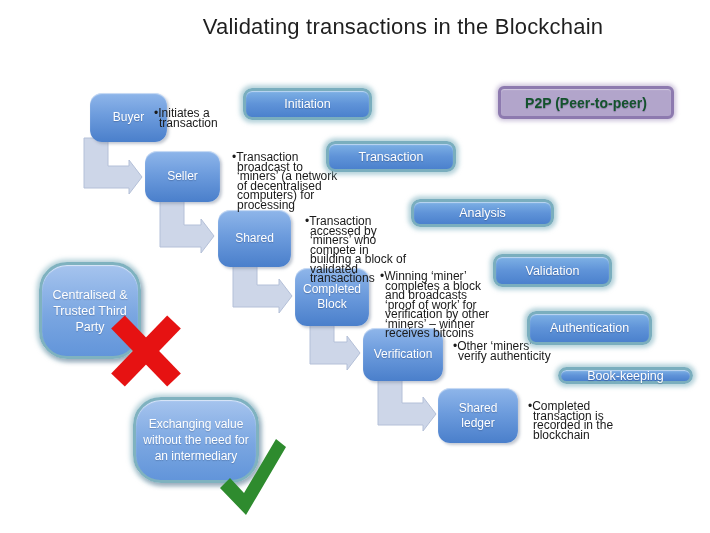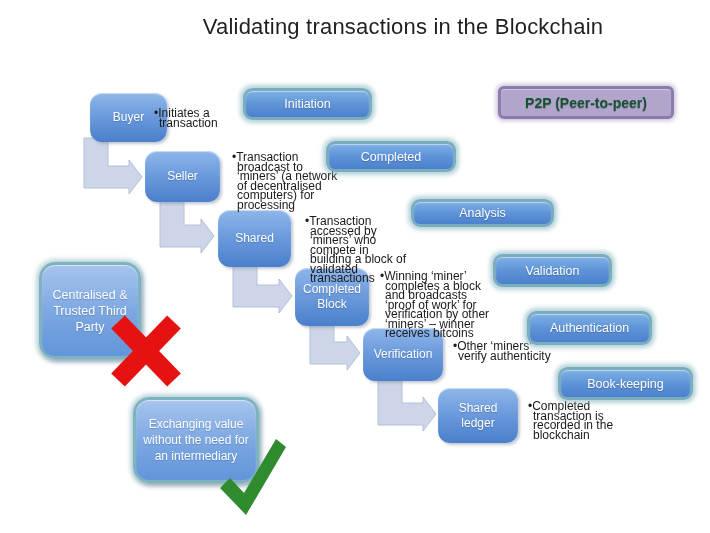--- a/index.html
+++ b/index.html
@@ -24,21 +24,21 @@
   .stage{
     position:absolute;border-radius:9px;box-sizing:border-box;
     border:3px solid #7aaebe;
     box-shadow:0 0 4px 3px rgba(122,174,190,0.55), inset 0 1px 1px rgba(255,255,255,0.5);
     background:linear-gradient(180deg,#7eb1e5 0%,#5f93d8 50%,#4b81cd 100%);
     display:flex;align-items:center;justify-content:center;text-align:center;
     color:#ffffff;font-size:12.5px;text-shadow:0 1px 1px rgba(40,60,100,0.4);
   }
   
   .callout{
-    position:absolute;border-radius:16px;box-sizing:border-box;
+    position:absolute;border-radius:28px;box-sizing:border-box;
     border:3px solid #7fb2bf;
     box-shadow:2px 3px 4px rgba(120,132,156,0.5), 0 0 4px 3px rgba(127,178,191,0.5), inset 0 1px 1px rgba(255,255,255,0.6);
     background:linear-gradient(180deg,#a6c4ee 0%,#7aa6e1 55%,#6295da 100%);
     display:flex;align-items:center;justify-content:center;text-align:center;
     color:#ffffff;font-size:12.5px;line-height:16px;padding:4px 7px;
     text-shadow:0 1px 1px rgba(40,60,100,0.3);
   }
   
   .p2p{
     position:absolute;border-radius:6px;box-sizing:border-box;
@@ -93,32 +93,32 @@
   <div class="note" style="left:232px;top:153px;width:102px;">•Transaction broadcast to ‘miners’ (a network of decentralised computers) for processing</div>
   <div class="note" style="left:305px;top:217px;width:102px;">•Transaction accessed by ‘miners’ who compete in building a block of validated transactions</div>
   <div class="note" style="left:380px;top:272px;width:108px;">•Winning ‘miner’ completes a block and broadcasts ‘proof of work’ for verification by other ‘miners’ – winner receives bitcoins</div>
   <div class="note" style="left:453px;top:342px;width:95px;">•Other ‘miners’ verify authenticity</div>
   <div class="note" style="left:528px;top:402px;width:112px;">•Completed transaction is recorded in the blockchain</div>
 
   <div class="stage" style="left:243px;top:88px;width:129px;height:32px;">
       <span>Initiation</span>
     </div>
   <div class="stage" style="left:326px;top:141px;width:130px;height:31px;">
-      <span>Completed</span>
+      <span>Transaction</span>
     </div>
   <div class="stage" style="left:411px;top:199px;width:143px;height:28px;">
       <span>Analysis</span>
     </div>
   <div class="stage" style="left:493px;top:254px;width:119px;height:33px;">
       <span>Validation</span>
     </div>
   <div class="stage" style="left:527px;top:311px;width:125px;height:34px;">
       <span>Authentication</span>
     </div>
-  <div class="stage" style="left:558px;top:367px;width:135px;height:33px;text-align:right;">
+  <div class="stage" style="left:558px;top:367px;width:135px;height:17px;text-align:right;">
       <span>Book-keeping</span>
     </div>
 
   <div class="p2p" style="left:498px;top:86px;width:176px;height:33px;">
     <span>P2P (Peer-to-peer)</span>
   </div>
 
   <div class="callout" style="left:39px;top:262px;width:102px;height:97px;">
     <span>Centralised &amp; Trusted Third Party</span>
   </div>

